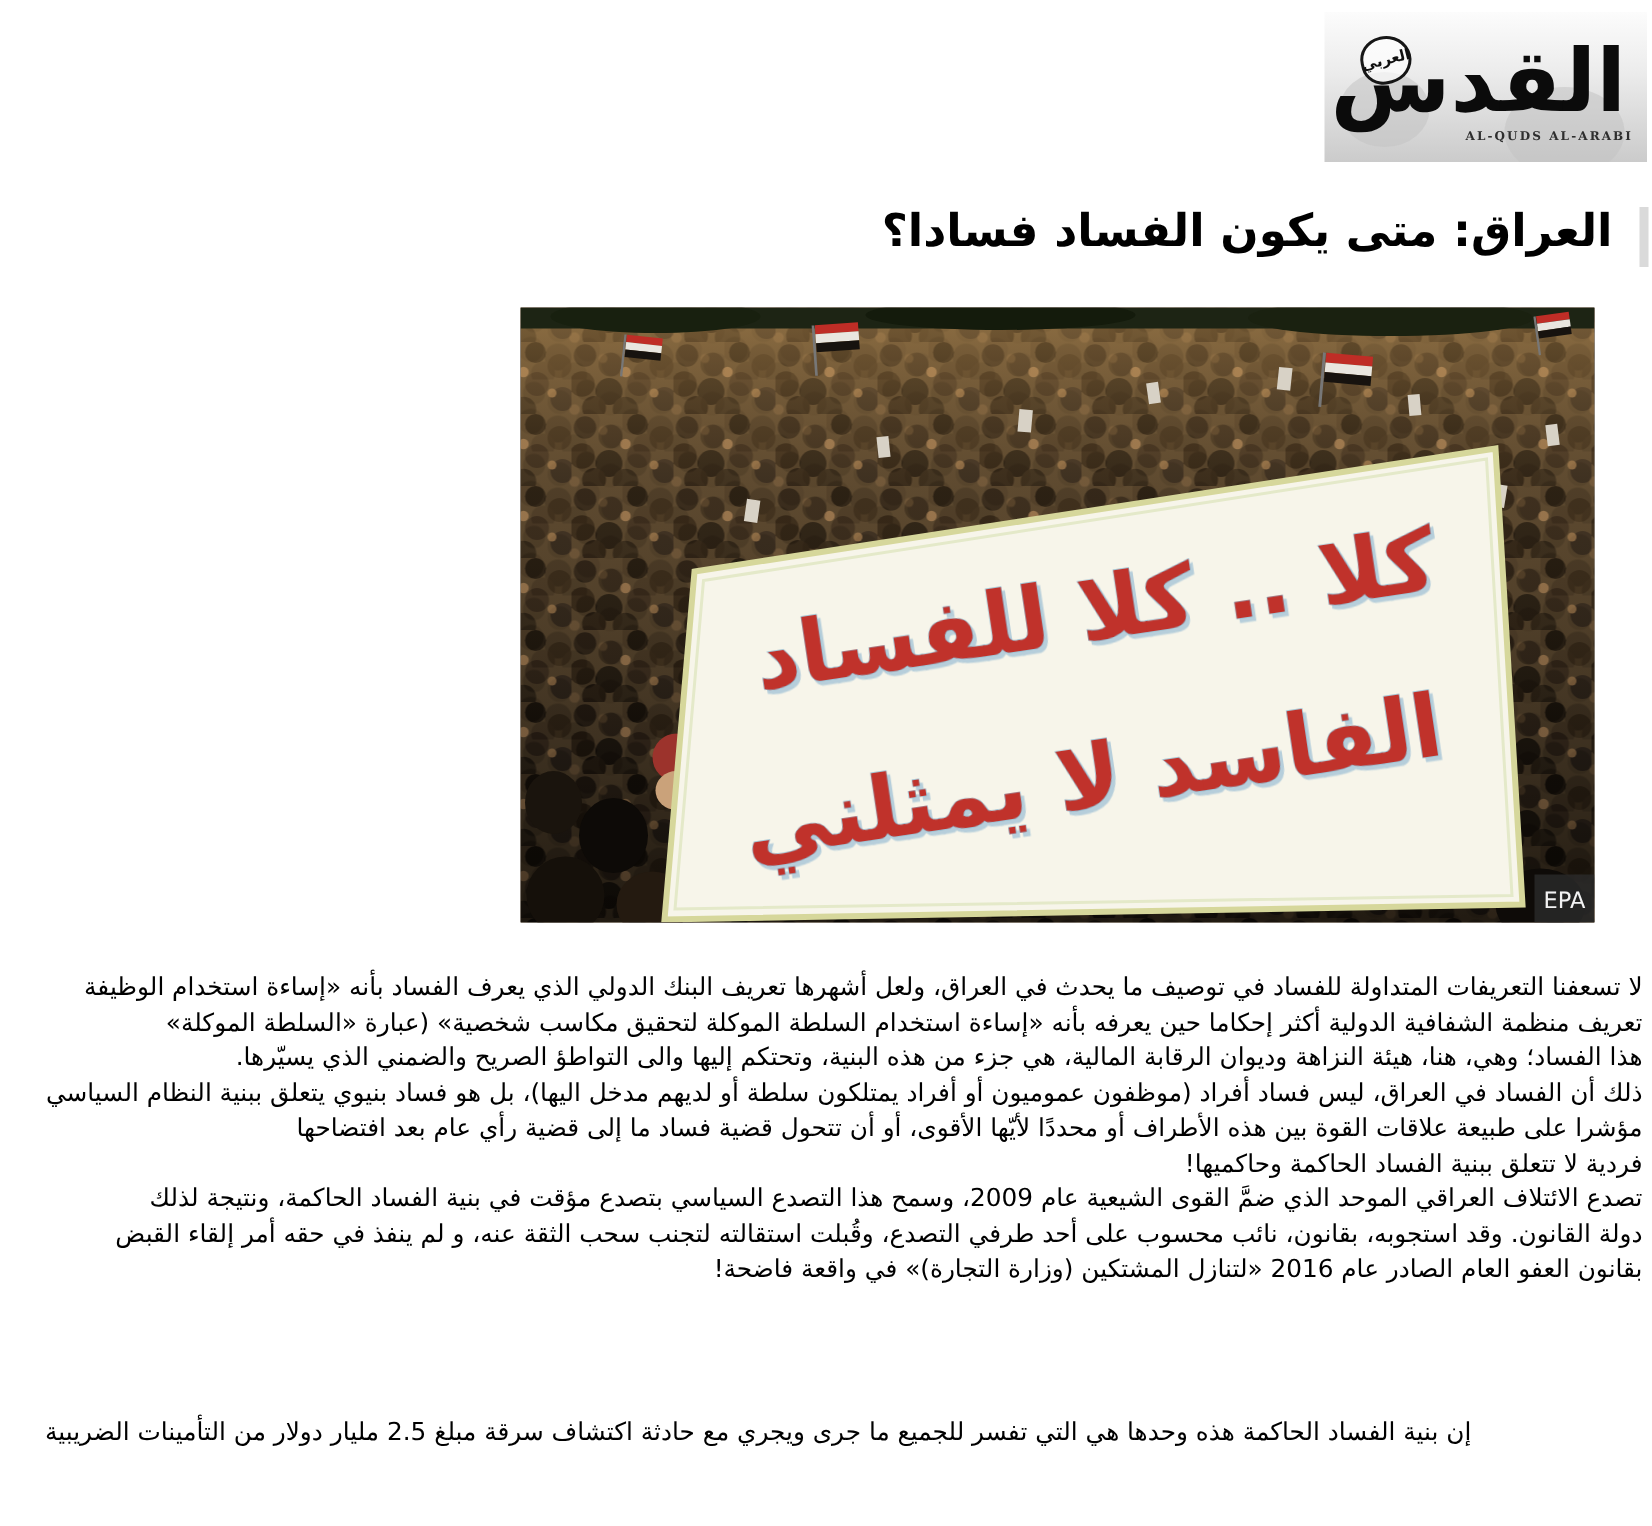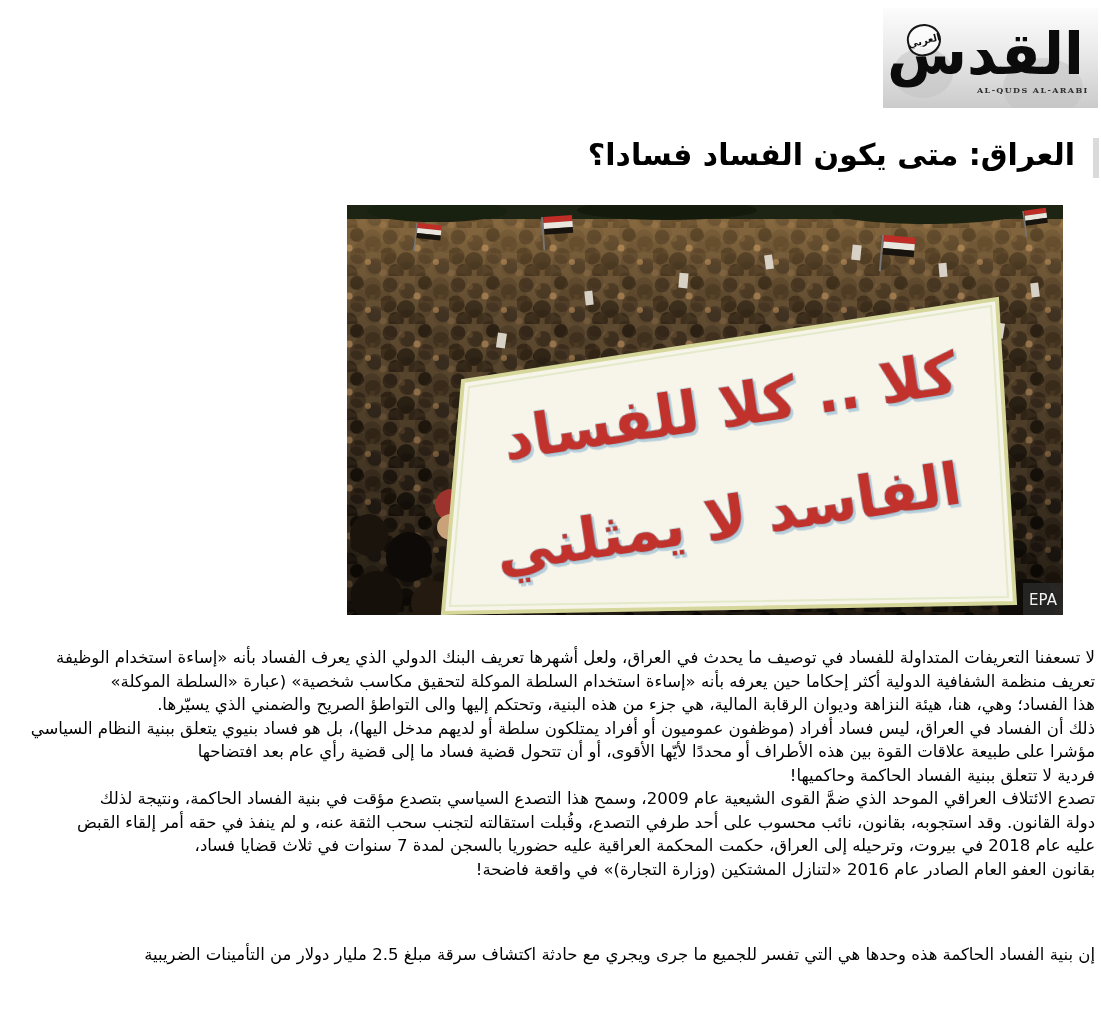--- a/index.html
+++ b/index.html
@@ -33,21 +33,21 @@
   .photo svg { display:block; }
   .banner-text { font-family:"DejaVu Sans",sans-serif; font-weight:bold; fill:#c0322b;
                  stroke:#8fb8cf; stroke-width:0.8px; paint-order:stroke;
                  filter:drop-shadow(2px 3px 0 rgba(130,175,205,.55)); }
   .epa-text { fill:#f2f2f2; font-size:15px; font-family:"DejaVu Sans",sans-serif; }
 
   
   .bodytext { left:30px; top:646px; width:1065px; direction:rtl; text-align:right;
               font-size:16.5px; line-height:23.5px; color:#000; }
   .body-line { white-space:nowrap; height:23.5px; }
-  .closing { left:30px; top:943px; width:1065px; direction:rtl; text-align:right;
+  .closing { left:30px; top:943px; width:1065px; direction:rtl; text-align:left;
              font-size:16.5px; line-height:23.5px; color:#000; white-space:nowrap; }
 </style>
 </head>
 <body>
 
 <div id="canvas">
 
   <div class="abs logo">
     <div class="logo-dome" style="left:10px; top:40px; width:60px; height:50px;"></div>
     <div class="logo-dome" style="left:120px; top:50px; width:80px; height:60px;"></div>
@@ -163,19 +163,18 @@
 
   <div class="abs bodytext">
       <div class="body-line">لا تسعفنا التعريفات المتداولة للفساد في توصيف ما يحدث في العراق، ولعل أشهرها تعريف البنك الدولي الذي يعرف الفساد بأنه «إساءة استخدام الوظيفة</div>
       <div class="body-line">تعريف منظمة الشفافية الدولية أكثر إحكاما حين يعرفه بأنه «إساءة استخدام السلطة الموكلة لتحقيق مكاسب شخصية» (عبارة «السلطة الموكلة»</div>
       <div class="body-line">هذا الفساد؛ وهي، هنا، هيئة النزاهة وديوان الرقابة المالية، هي جزء من هذه البنية، وتحتكم إليها والى التواطؤ الصريح والضمني الذي يسيّرها.</div>
       <div class="body-line">ذلك أن الفساد في العراق، ليس فساد أفراد (موظفون عموميون أو أفراد يمتلكون سلطة أو لديهم مدخل اليها)، بل هو فساد بنيوي يتعلق ببنية النظام السياسي</div>
       <div class="body-line">مؤشرا على طبيعة علاقات القوة بين هذه الأطراف أو محددًا لأيّها الأقوى، أو أن تتحول قضية فساد ما إلى قضية رأي عام بعد افتضاحها</div>
       <div class="body-line">فردية لا تتعلق ببنية الفساد الحاكمة وحاكميها!</div>
       <div class="body-line">تصدع الائتلاف العراقي الموحد الذي ضمَّ القوى الشيعية عام 2009، وسمح هذا التصدع السياسي بتصدع مؤقت في بنية الفساد الحاكمة، ونتيجة لذلك</div>
       <div class="body-line">دولة القانون. وقد استجوبه، بقانون، نائب محسوب على أحد طرفي التصدع، وقُبلت استقالته لتجنب سحب الثقة عنه، و لم ينفذ في حقه أمر إلقاء القبض</div>
-      <div class="body-line">عليه عام 2018 في بيروت، وترحيله إلى العراق، حكمت المحكمة العراقية عليه حضوريا بالسجن لمدة 7 سنوات في ثلاث قضايا فساد،</div>
       <div class="body-line">بقانون العفو العام الصادر عام 2016 «لتنازل المشتكين (وزارة التجارة)» في واقعة فاضحة!</div>
     </div>
 
   <div class="abs closing">إن بنية الفساد الحاكمة هذه وحدها هي التي تفسر للجميع ما جرى ويجري مع حادثة اكتشاف سرقة مبلغ 2.5 مليار دولار من التأمينات الضريبية</div>
 
 </div>
 
 </body></html>

